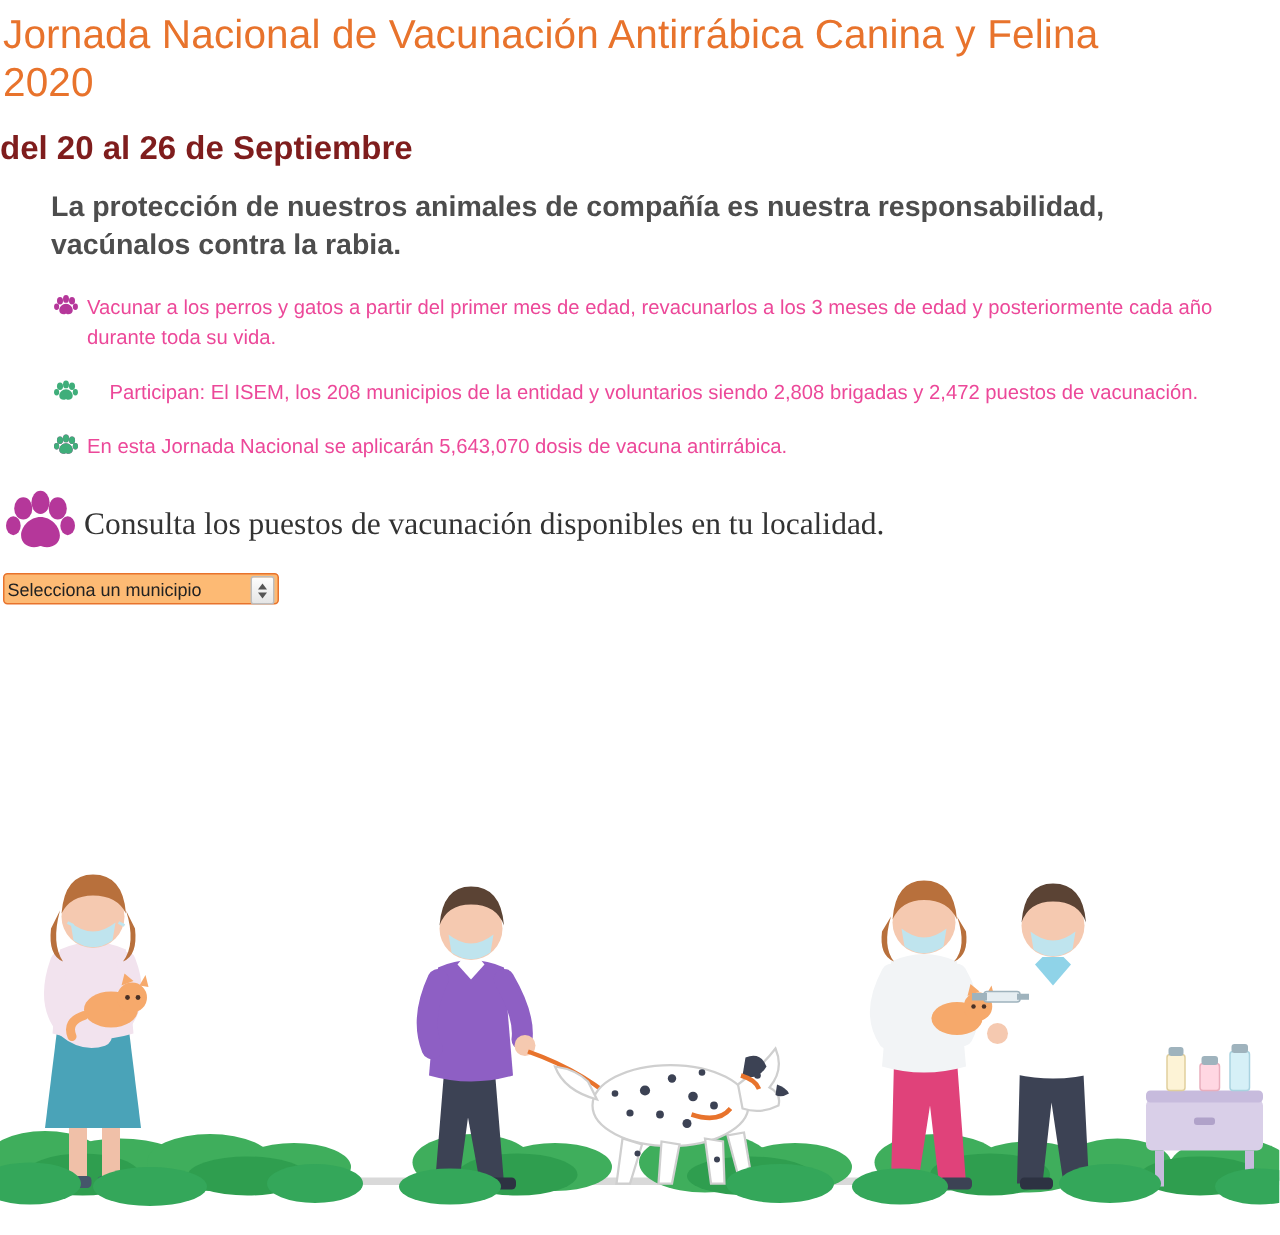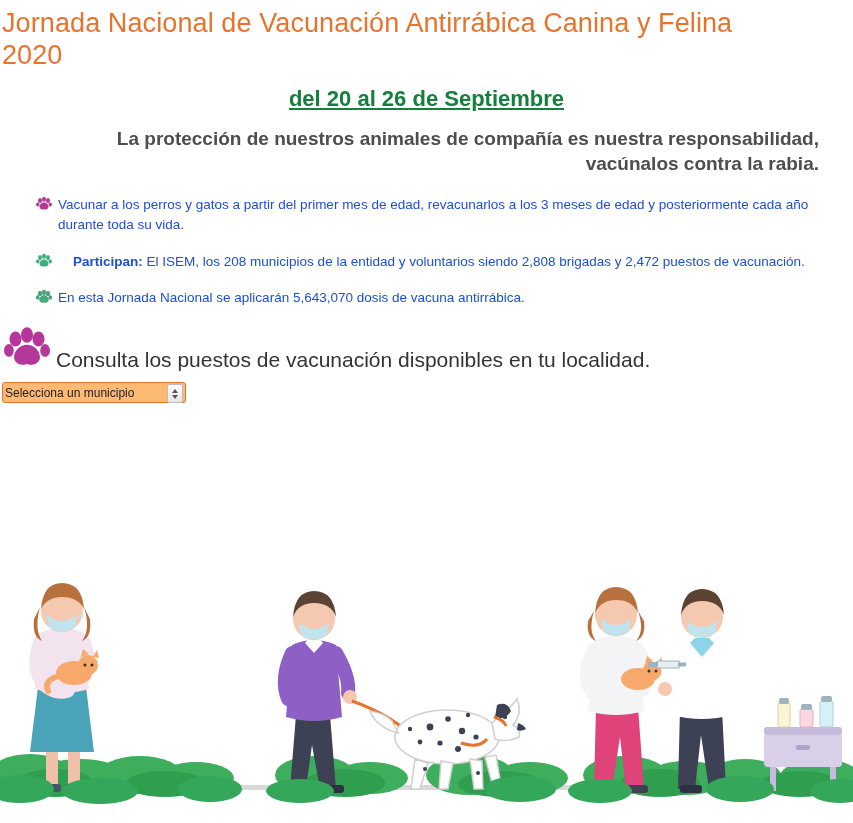--- a/index.html
+++ b/index.html
@@ -25,61 +25,61 @@
     line-height: 1.18;
     font-weight: 400;
     color: #e8732c;
     margin: 0;
     padding: 8px 60px 0 2px;
     letter-spacing: 0.1px;
   }
   .subtitle {
     font-size: 22px;
     font-weight: bold;
-    color: #15803d;
-    text-align: center;
+    color: #7f1d1d;
+    text-align: left;
     margin: 14px 0 0 0;
-    text-decoration: underline;
   }
   .tagline {
     font-size: 19px;
     font-weight: bold;
     color: #4d4d4d;
-    text-align: right;
+    text-align: left;
     line-height: 1.35;
     margin: 14px 34px 0 34px;
   }
   .bullets {
     margin: 18px 12px 0 38px;
     padding: 0;
   }
   .bullet {
     position: relative;
     font-size: 13.5px;
     line-height: 1.5;
-    color: #1d4ed8;
+    color: #ec4899;
     margin: 0 0 16px 0;
     padding-left: 20px;
   }
   .bullet .paw {
     position: absolute;
     left: -2px;
     top: 1px;
     width: 16px;
     height: 16px;
     display: inline-block;
   }
   .bullet b {
-    font-weight: bold;
+    font-weight: normal;
     padding-left: 15px;
   }
   .consulta-row {
     display: flex;
-    align-items: flex-end;
+    align-items: center;
     margin: 18px 0 0 2px;
+    font-family: Liberation Serif, serif;
   }
   .consulta-paw {
     width: 46px;
     height: 46px;
     flex: 0 0 auto;
     margin-left: 2px;
   }
   .consulta-text {
     font-size: 21px;
     color: #333333;

